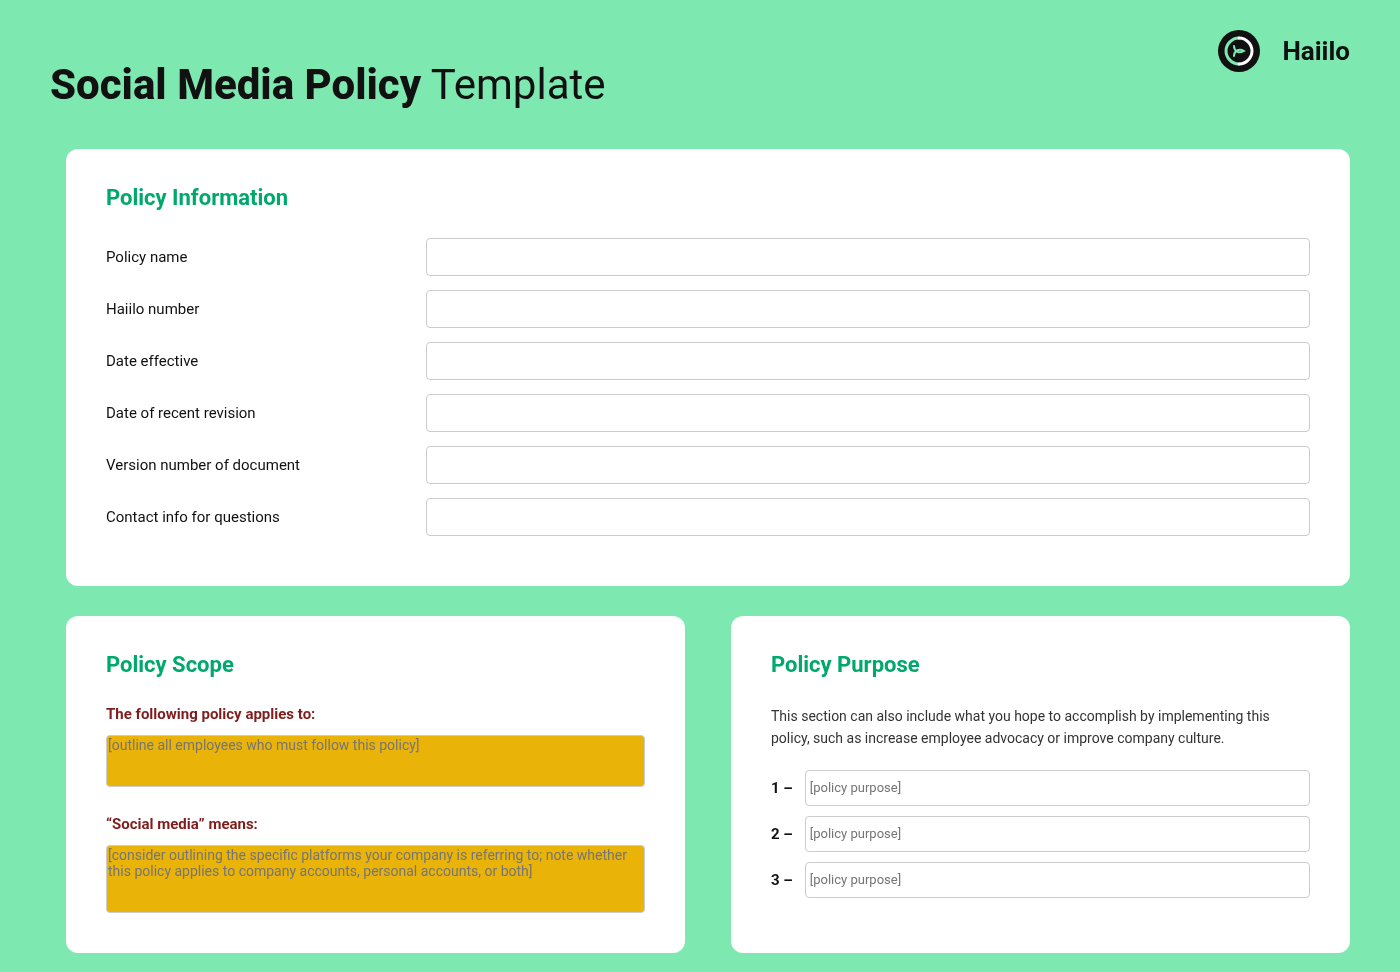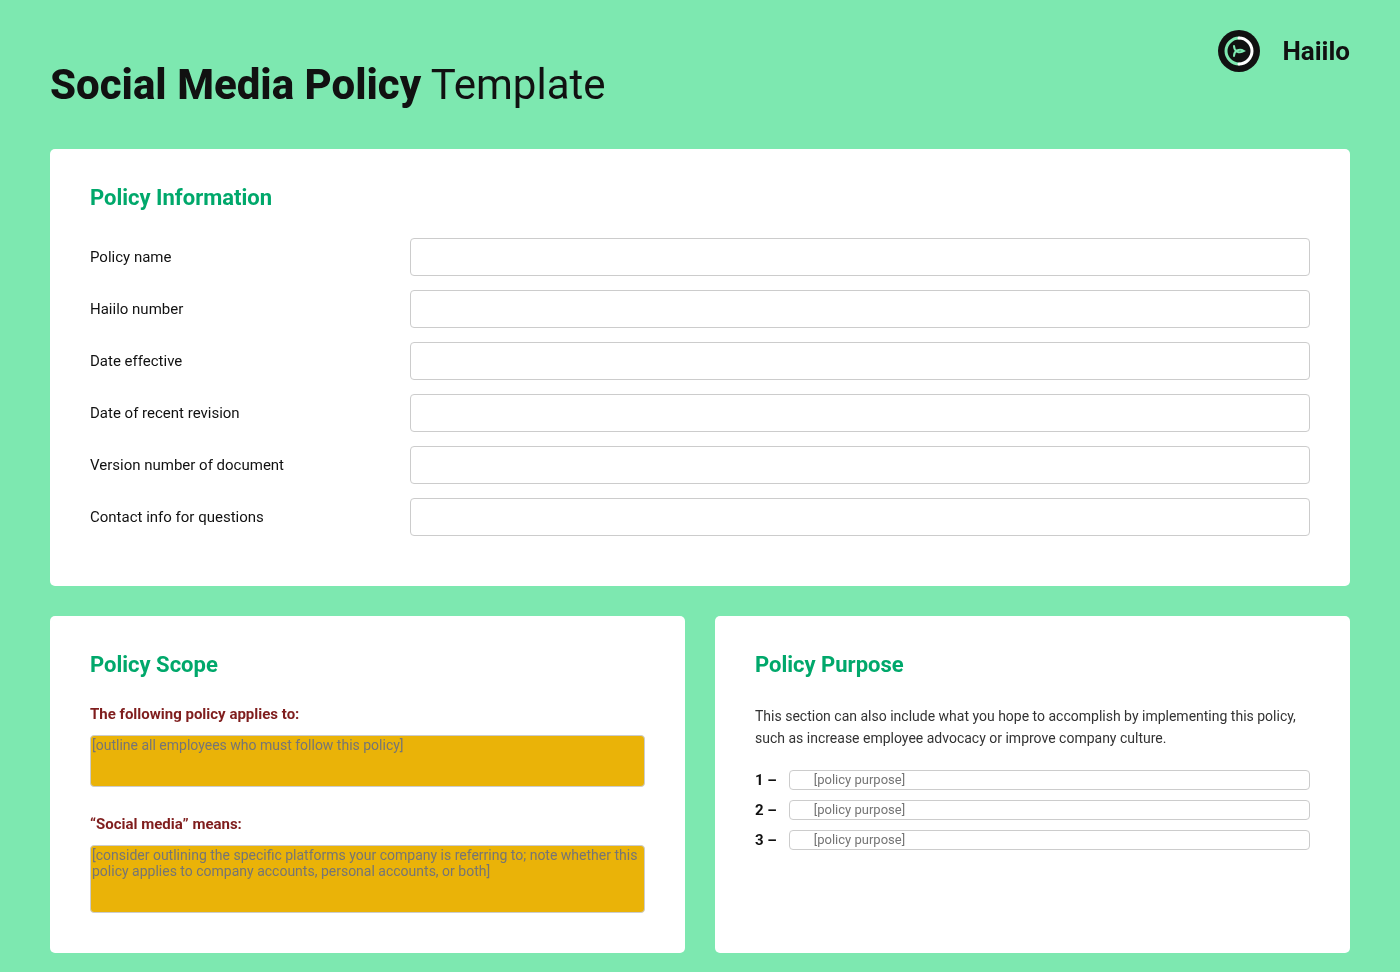--- a/index.html
+++ b/index.html
@@ -48,23 +48,24 @@
     }
 
     .page-title strong {
       font-weight: 800;
       margin-top: 41px;
     }
 
     
     .card {
       background: #fff;
-      border-radius: 5px;
+      border-radius: 12px;
       padding: 36px 40px;
       margin-bottom: 30px;
+      margin-left: 16px;
     }
 
     .card-section-title {
       font-size: 22px;
       font-weight: 700;
       color: #00a86b;
       margin-bottom: 28px;
     }
 
     
@@ -147,24 +148,24 @@
     .purpose-number {
       font-size: 15px;
       font-weight: 700;
       color: #111;
       margin-right: 12px;
       white-space: nowrap;
     }
 
     .purpose-input {
       flex: 1;
-      height: 20px;
+      height: 36px;
       border: 1px solid #ccc;
       border-radius: 4px;
-      padding: 0 24px;
+      padding: 0 4px;
       font-size: 13px;
       color: #555;
       background: #fff;
       outline: none;
       font-family: inherit;
     }
   </style>
 </head>
 <body>
 

